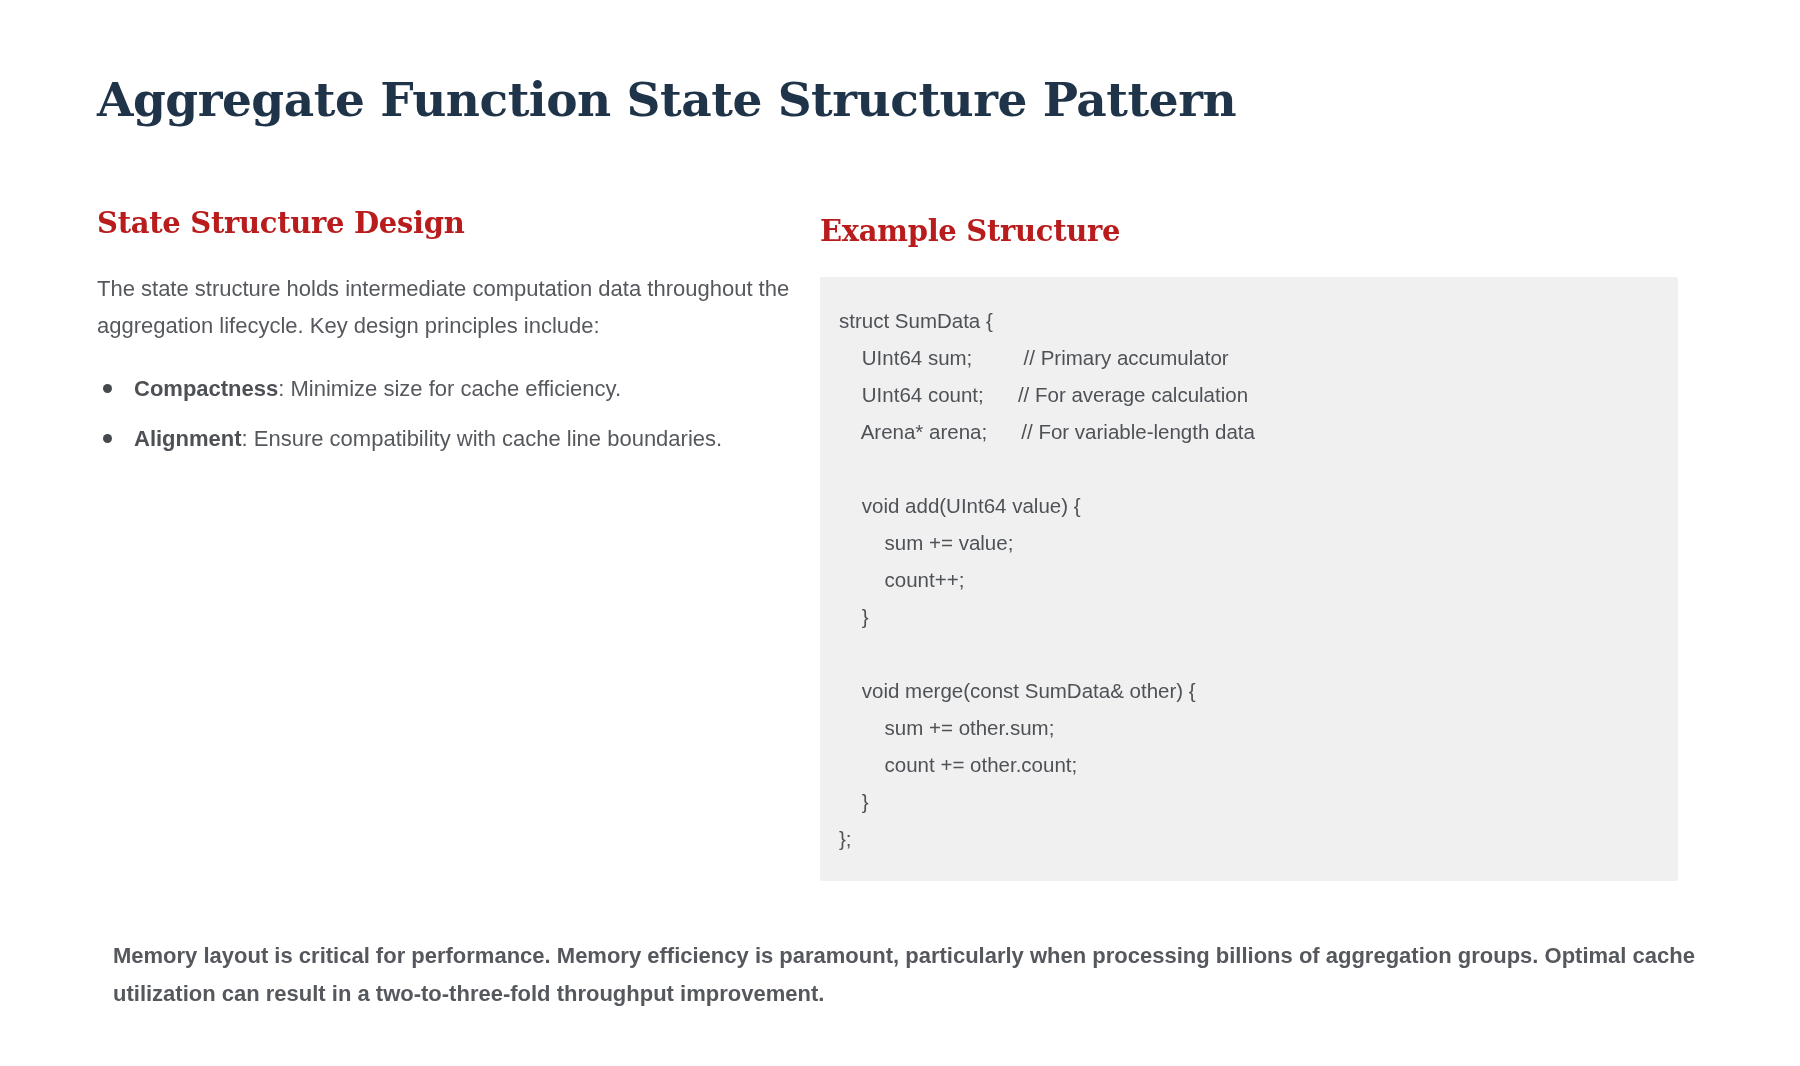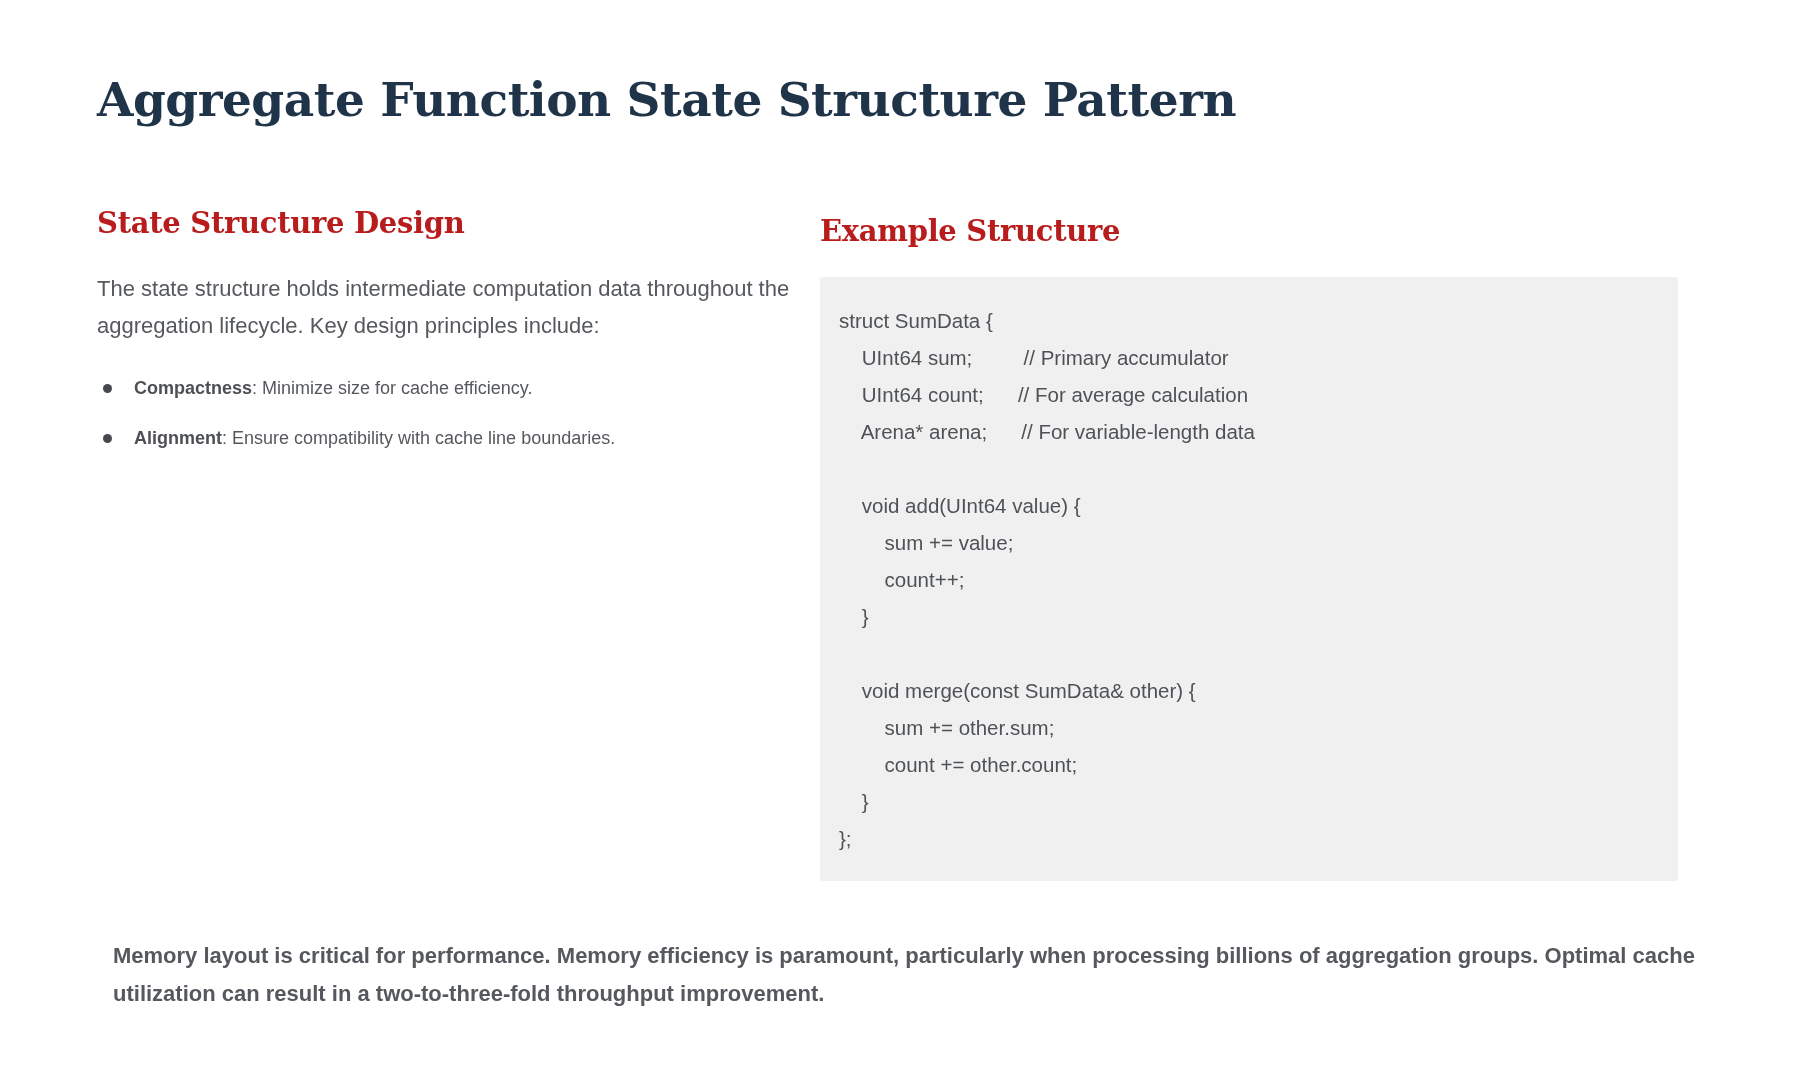--- a/index.html
+++ b/index.html
@@ -53,21 +53,21 @@
   }
   .principles {
     list-style: none;
     margin: 26px 0 0 0;
     padding: 0;
   }
   .principles li {
     position: relative;
     padding-left: 37px;
     margin-bottom: 13px;
-    font-size: 18px;
+    font-size: 22px;
     line-height: 37px;
     color: #55585d;
   }
   .bullet-dot {
     position: absolute;
     left: 6px;
     top: 14px;
     width: 9px;
     height: 9px;
     border-radius: 50%;

